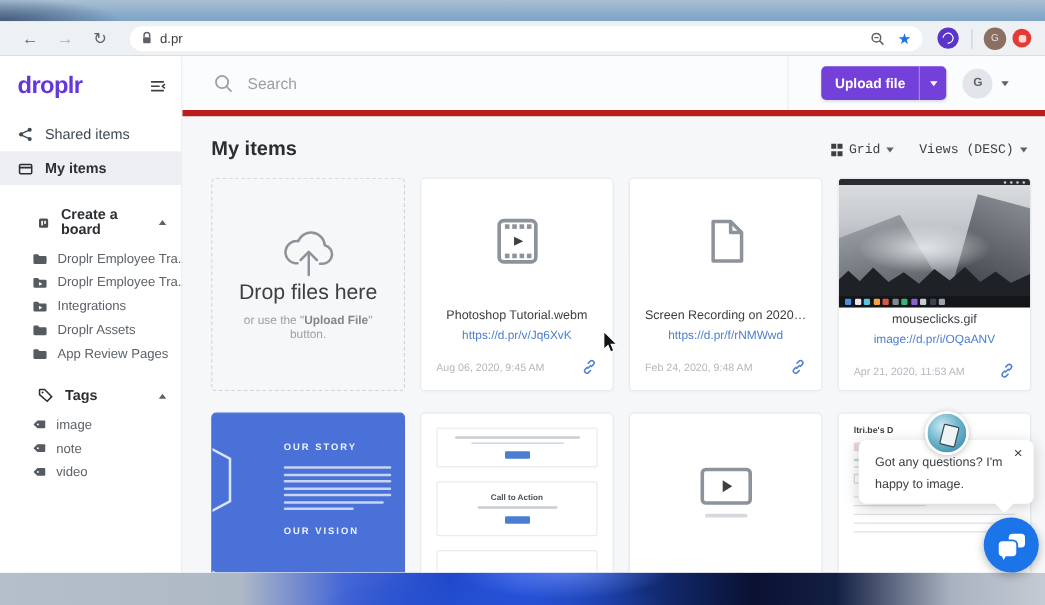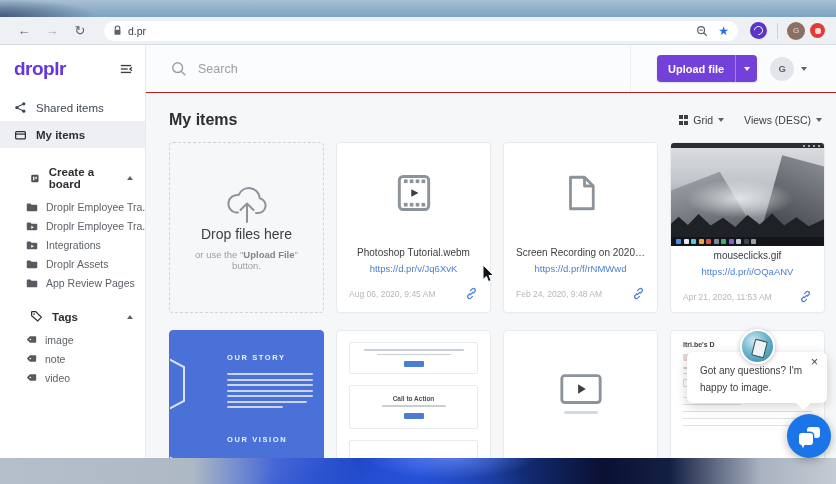--- a/index.html
+++ b/index.html
@@ -55,21 +55,21 @@
     font-size:11.5px; font-weight:700; color:#2b2f33; cursor:pointer;margin-left:16px; }
   .sec-head .spacer { flex:1; }
   .tri-up { width:0; height:0; border-left:3.5px solid transparent; border-right:3.5px solid transparent;
     border-bottom:4.5px solid #5f6368; }
   .sub-item { display:flex; align-items:center; gap:8px; padding:3.5px 0 3.5px 26px;
     font-size:10.5px; color:#5c6268; cursor:pointer; white-space:nowrap; }
   .sub-item svg { flex:none; }
 
   
   .main { flex:1; display:flex; flex-direction:column; background:#f6f7f9; min-width:0; }
-  .topbar { height:48px; min-height:48px; background:#fbfcfd; border-bottom:1px solid #b91c1c; display:flex; }
+  .topbar { height:48px; min-height:48px; background:#fbfcfd; border-bottom:5px solid #b91c1c; display:flex; }
   .search-region { flex:1; display:flex; align-items:center; padding-left:25px; gap:11px; }
   .search-input { border:none; outline:none; background:transparent; font-size:12.5px; color:#3c4043;
     font-family:"Liberation Sans",sans-serif; width:300px; }
   .search-input::placeholder { color:#9aa0a6; }
   .actions-region { width:206px; border-left:1px solid #eceef0; display:flex; align-items:center; padding-left:26px; }
   .upload-btn { display:flex; align-items:stretch; height:27px; background:#7340d9; border-radius:4px;
     color:#fff; cursor:pointer; overflow:hidden; box-shadow:0 1px 2px rgba(0,0,0,.12); }
   .upload-label { display:flex; align-items:center; padding:0 11px; font-size:11px; font-weight:700; }
   .upload-div { width:1px; background:rgba(255,255,255,.35); }
   .upload-caret { width:21px; display:flex; align-items:center; justify-content:center; }
@@ -77,31 +77,31 @@
     border-top:4.5px solid #5f6368; }
   .tri-down.white { border-top-color:#fff; }
   .user-chip { display:flex; align-items:center; gap:7px; margin-left:13px; cursor:pointer; }
   .avatar { width:24px; height:24px; border-radius:50%; background:#e2e6ea; color:#5f6368;
     font-size:9.5px; font-weight:700; display:flex; align-items:center; justify-content:center; }
 
   
   .content { flex:1; padding:18px 14px 0 23px; overflow:hidden; }
   .head-row { display:flex; align-items:center; margin-bottom:13px; }
   .page-title { font-size:16px; font-weight:700; color:#2b2e33; }
-  .view-ctls { margin-left:auto; display:flex; align-items:flex-start; gap:20px; }
+  .view-ctls { margin-left:auto; display:flex; align-items:flex-start; gap:20px;font-family:Liberation Mono, monospace; }
   .view-ctl { display:flex; align-items:center; gap:5px; font-size:10.5px; color:#3c4043; cursor:pointer; }
   .grid-ico { display:grid; grid-template-columns:4px 4px; grid-gap:1.5px; }
   .grid-ico span { width:4px; height:4px; background:#3c4043; }
 
   .grid { display:grid; grid-template-columns:repeat(4,155px); gap:17px 12px; }
   .card { width:155px; height:171px; background:#fff; border:1px solid #e8ebee; border-radius:4px;
     position:relative; overflow:hidden; box-shadow:0 1px 2px rgba(0,0,0,.02); cursor:pointer; }
   .card.dashed { background:transparent; border:1px dashed #cfd4da; box-shadow:none;
     display:flex; flex-direction:column; align-items:center; justify-content:center; text-align:center; padding:0 10px; }
-  .dz-title { font-size:14px; color:#3c4043; margin:0 0 7px; }
+  .dz-title { font-size:17px; color:#3c4043; margin:0 0 7px; }
   .dz-sub { font-size:9.5px; color:#9aa0a6; }
   .dz-sub b { color:#80868c; }
   .thumb { height:100px; display:flex; align-items:center; justify-content:center; }
   .meta { padding:4px 12px 0;text-align:center; }
   .f-title { font-size:10px; color:#3c4043; white-space:nowrap; overflow:hidden; text-overflow:ellipsis; margin-bottom:5px; }
   .f-url { font-size:9.5px; color:#4a7ed2; white-space:nowrap; overflow:hidden; text-overflow:ellipsis; margin-bottom:13px; }
   .f-bottom { display:flex; align-items:center; justify-content:space-between; }
   .f-date { font-size:8.5px; color:#b3b8be; }
   .link-ico { display:flex; }
 
@@ -122,21 +122,21 @@
   .dock { position:absolute; bottom:0; left:0; right:0; height:9px; background:#141519;
     display:flex; align-items:center; gap:2.5px; padding:0 5px; }
   .dock i { width:5px; height:5px; border-radius:1px; }
 
   
   .slide { background:#4a71d8; border-color:#4a71d8; }
   .slide-hexes { position:absolute; left:-26px; top:6px; }
   .slide-body { position:absolute; left:57px; top:0; width:88px; }
   .slide-h { color:#eef3ff; font-size:7.5px; letter-spacing:1.6px; font-weight:700; }
   .slide-h.top { margin-top:22px; margin-bottom:11px; }
-  .slide-h.bot { margin-top:27px; }
+  .slide-h.bot { margin-top:12px; }
   .slide-line { height:2px; background:rgba(255,255,255,.7); margin-bottom:3.5px; border-radius:1px; }
 
   
   .secbox { border:1px solid #e8ebee; border-radius:2px; margin:0 12px 11px; padding:6px 8px;
     display:flex; flex-direction:column; align-items:center; }
   .secbox.first { margin-top:11px; }
   .tiny-line { height:1.5px; background:#c9ced4; border-radius:1px; margin-bottom:3px; }
   .mini-btn { width:20px; height:6px; background:#4a7ed2; border-radius:1px; margin-top:3px; }
   .cta-txt { font-size:6.5px; font-weight:700; color:#4a4f55; margin-bottom:3px; }
 
@@ -466,21 +466,21 @@
                   <i style="background:#7f8a94"></i>
                   <i style="background:#39b27a"></i>
                   <i style="background:#8a5fd0"></i>
                   <i style="background:#c7ccd1"></i>
                   <i style="background:#3c4450"></i>
                   <i style="background:#9aa2aa"></i>
               </div>
             </div>
             <div class="meta">
               <div class="f-title">mouseclicks.gif</div>
-              <div class="f-url">https://d.pr/i/OQaANV</div>
+              <div class="f-url">image://d.pr/i/OQaANV</div>
               <div class="f-bottom">
                 <span class="f-date">Apr 21, 2020, 11:53 AM</span>
                 <span class="link-ico">
                   <svg width="13" height="13" viewBox="0 0 24 24" fill="none" stroke="#4a7ed2" stroke-width="2.2" stroke-linecap="round">
                       <path d="M10 14 L14 10"></path>
                       <path d="M9 12.5 l-3.2 3.2 a3.4 3.4 0 0 0 4.8 4.8 l3.2-3.2"></path>
                       <path d="M15 11.5 l3.2-3.2 a3.4 3.4 0 0 0 -4.8-4.8 l-3.2 3.2"></path>
                     </svg>
                 </span>
               </div>

